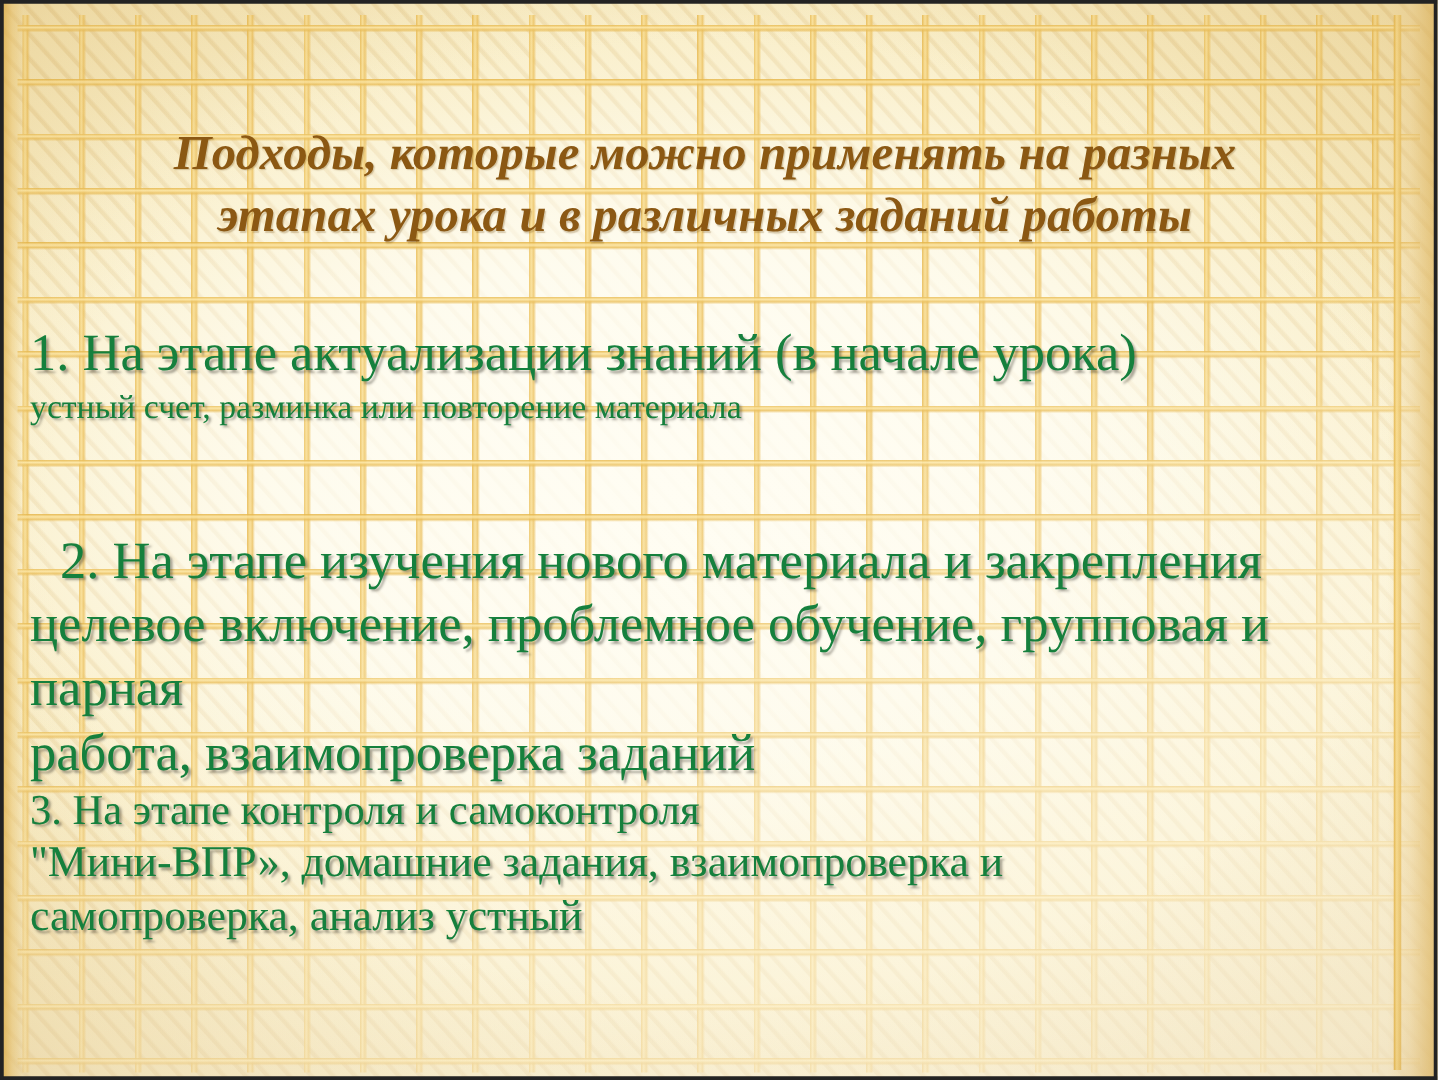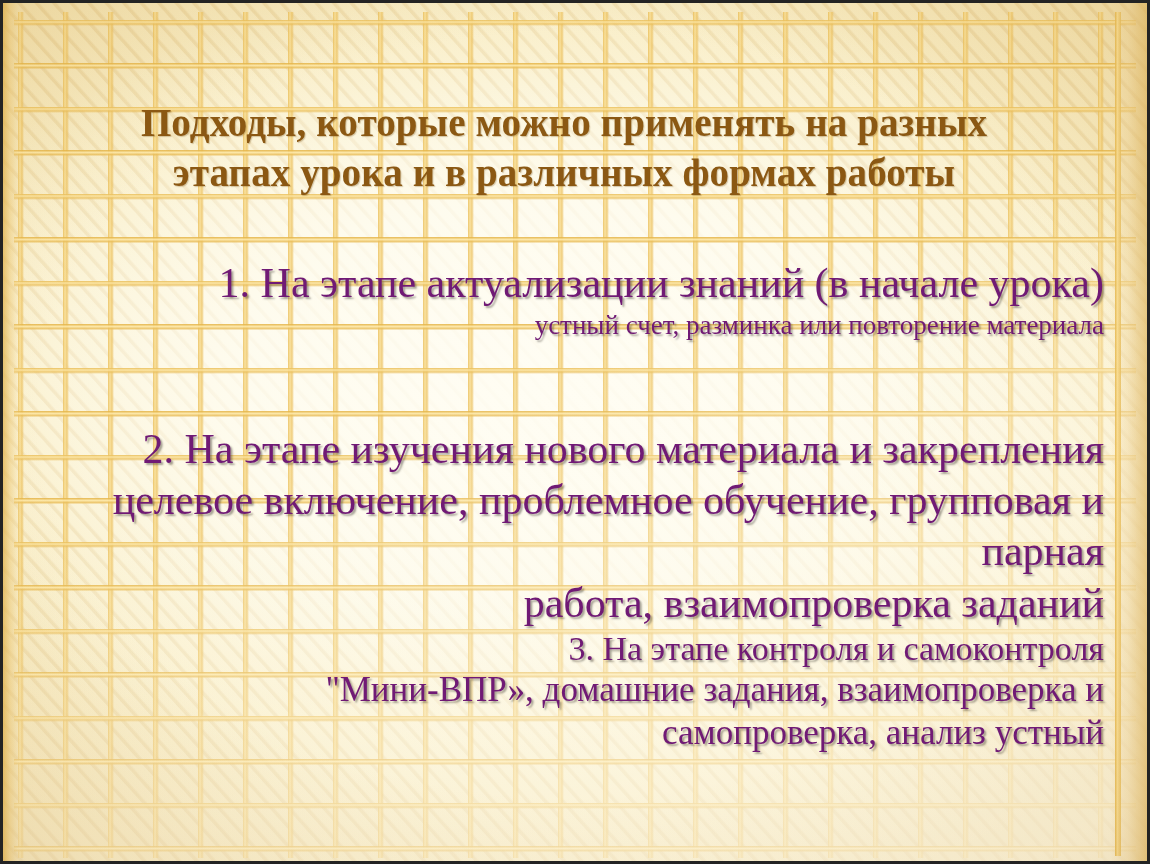--- a/index.html
+++ b/index.html
@@ -187,32 +187,33 @@
   }
 
   .title {
     position: absolute;
     left: 40px;
     right: 62px;
     top: 98px;
     text-align: center;
     color: #8b5813;
     font-weight: bold;
+    font-style: italic;
     font-size: 39px;
     line-height: 1.28;
     letter-spacing: 0.1px;
     text-shadow: 1px 1px 1px rgba(120, 82, 22, 0.30);
   }
 
   .block {
     position: absolute;
     left: 24px;
     right: 46px;
-    text-align: right;
-    color: #701a75;
+    text-align: left;
+    color: #15803d;
     text-shadow: 2px 2px 2px rgba(60, 55, 45, 0.45);
   }
 
   .block .line { line-height: 1.22; }
 
   .block-1 { top: 258px; }
   .block-1 .line-big   { font-size: 42px; }
   .block-1 .line-small { font-size: 27px; }
 
   .block-2 { top: 424px; }
@@ -240,21 +241,21 @@
   <div class="bg-vignette"></div>
   <div class="bg-topedge"></div>
   <div class="bg-bottomedge"></div>
   <div class="bg-leftedge"></div>
   <div class="bg-rightedge"></div>
 
   <div class="content">
 
     <div class="title">
       <div class="line">Подходы, которые можно применять на разных</div>
-      <div class="line">этапах урока и в различных формах работы</div>
+      <div class="line">этапах урока и в различных заданий работы</div>
     </div>
 
     <div class="block block-1">
       <div class="line line-big">1. На этапе актуализации знаний (в начале урока)</div>
       <div class="line line-small">устный счет, разминка или повторение материала</div>
     </div>
 
     <div class="block block-2">
       <div class="line line-big">2. На этапе изучения нового материала и закрепления</div>
       <div class="line line-small">целевое включение, проблемное обучение, групповая и парная</div>

